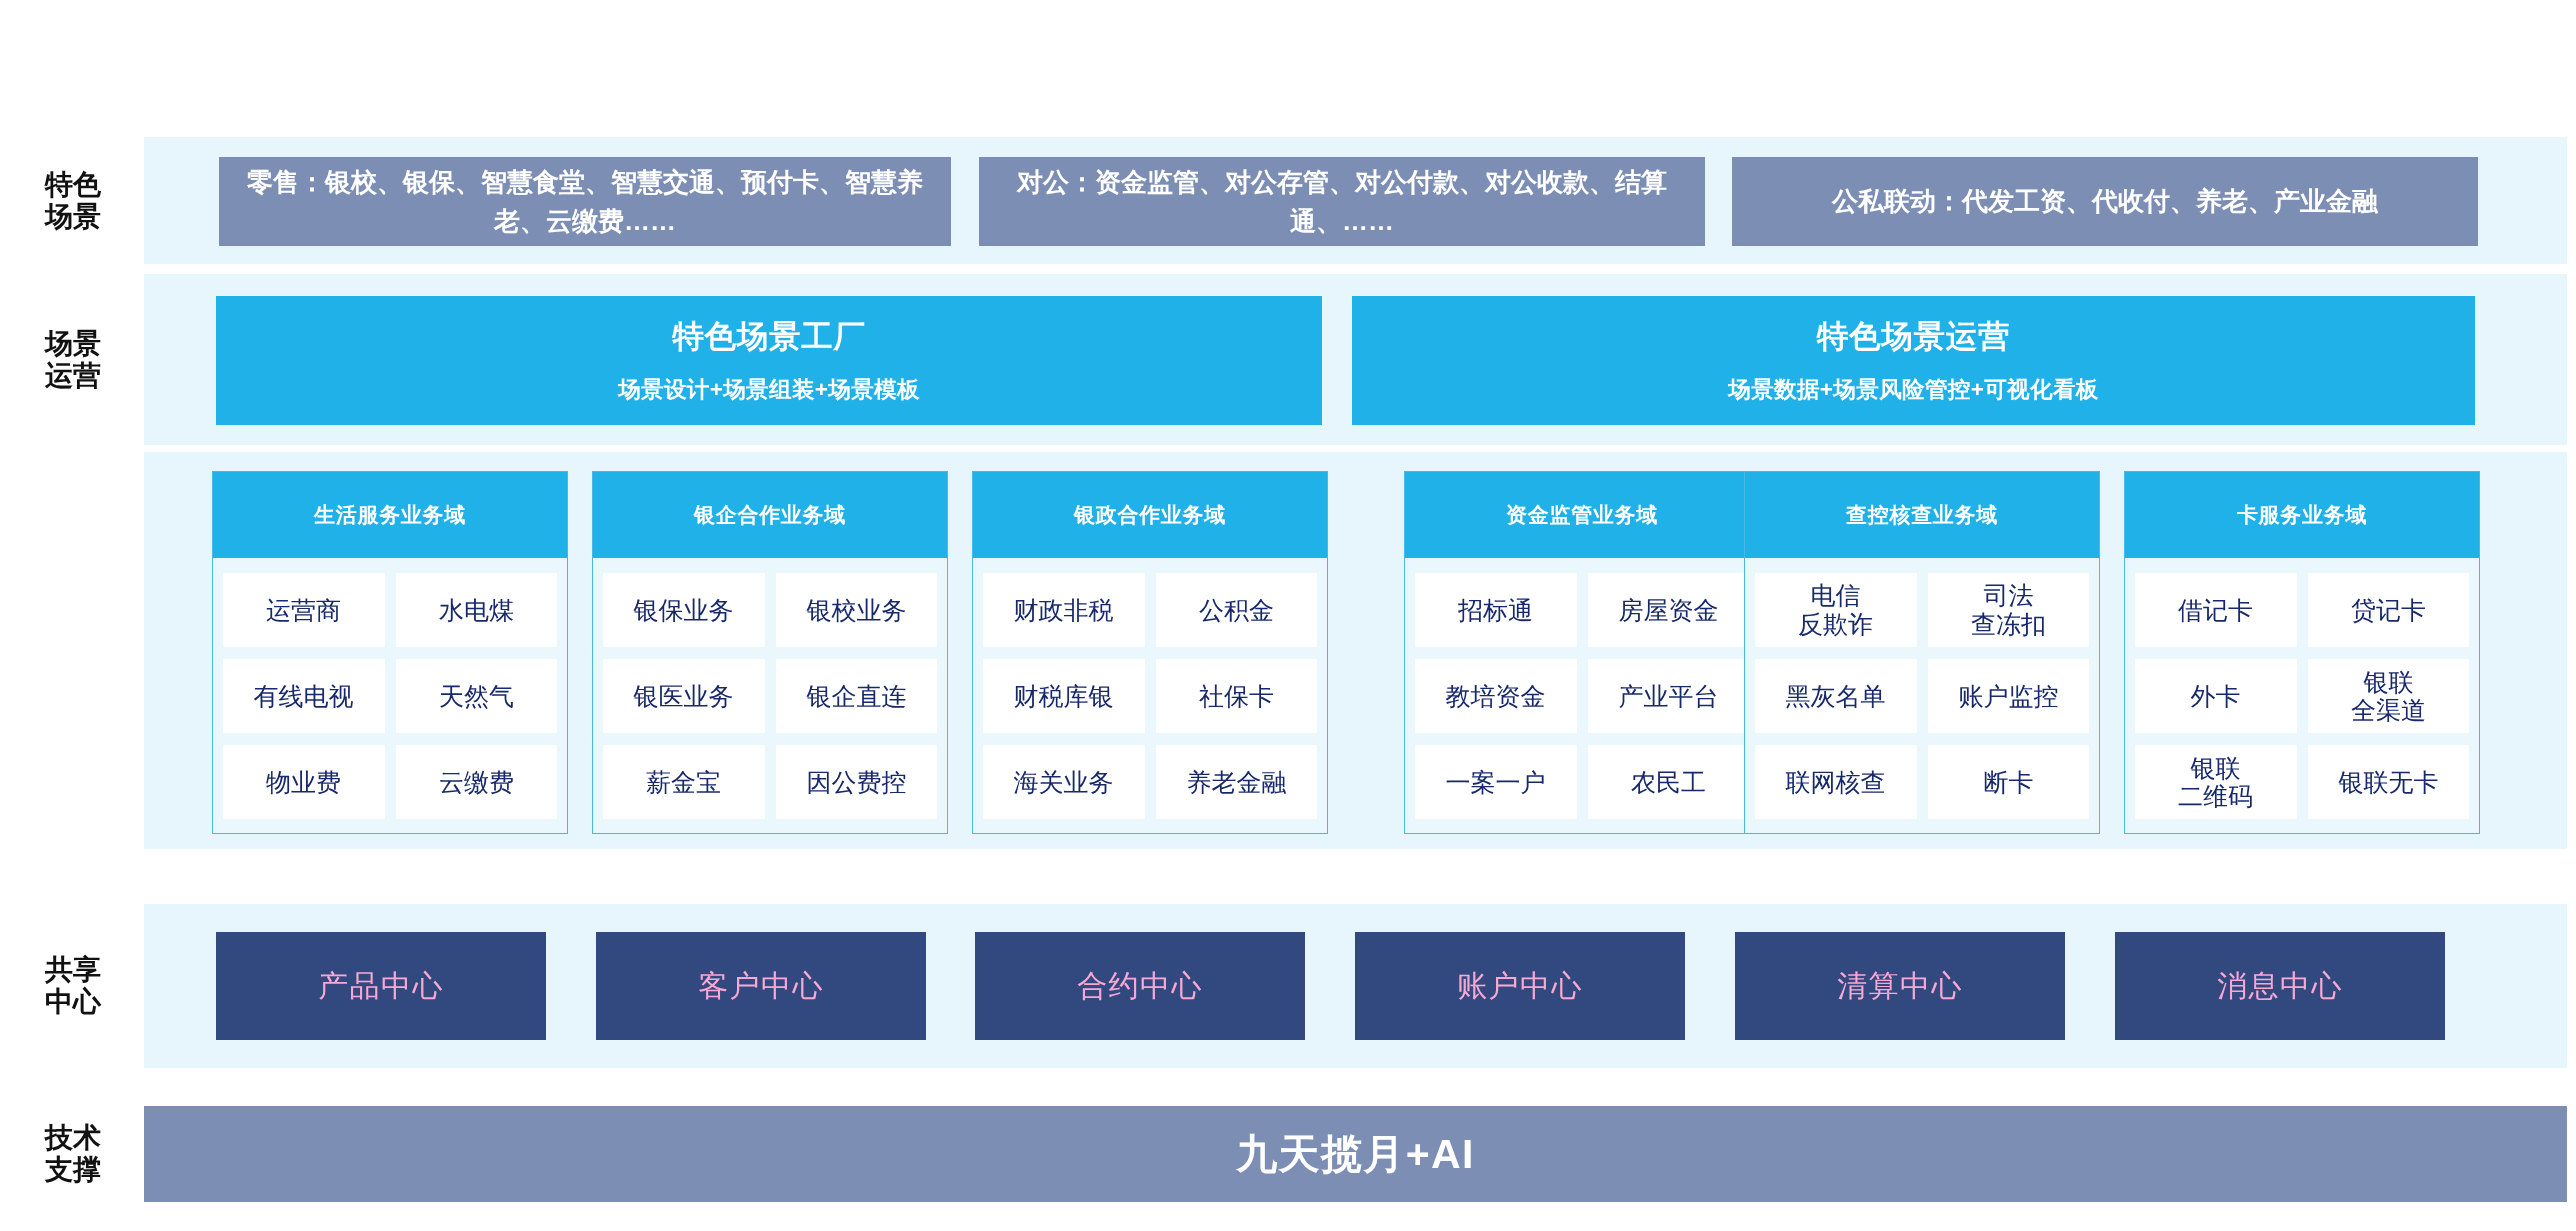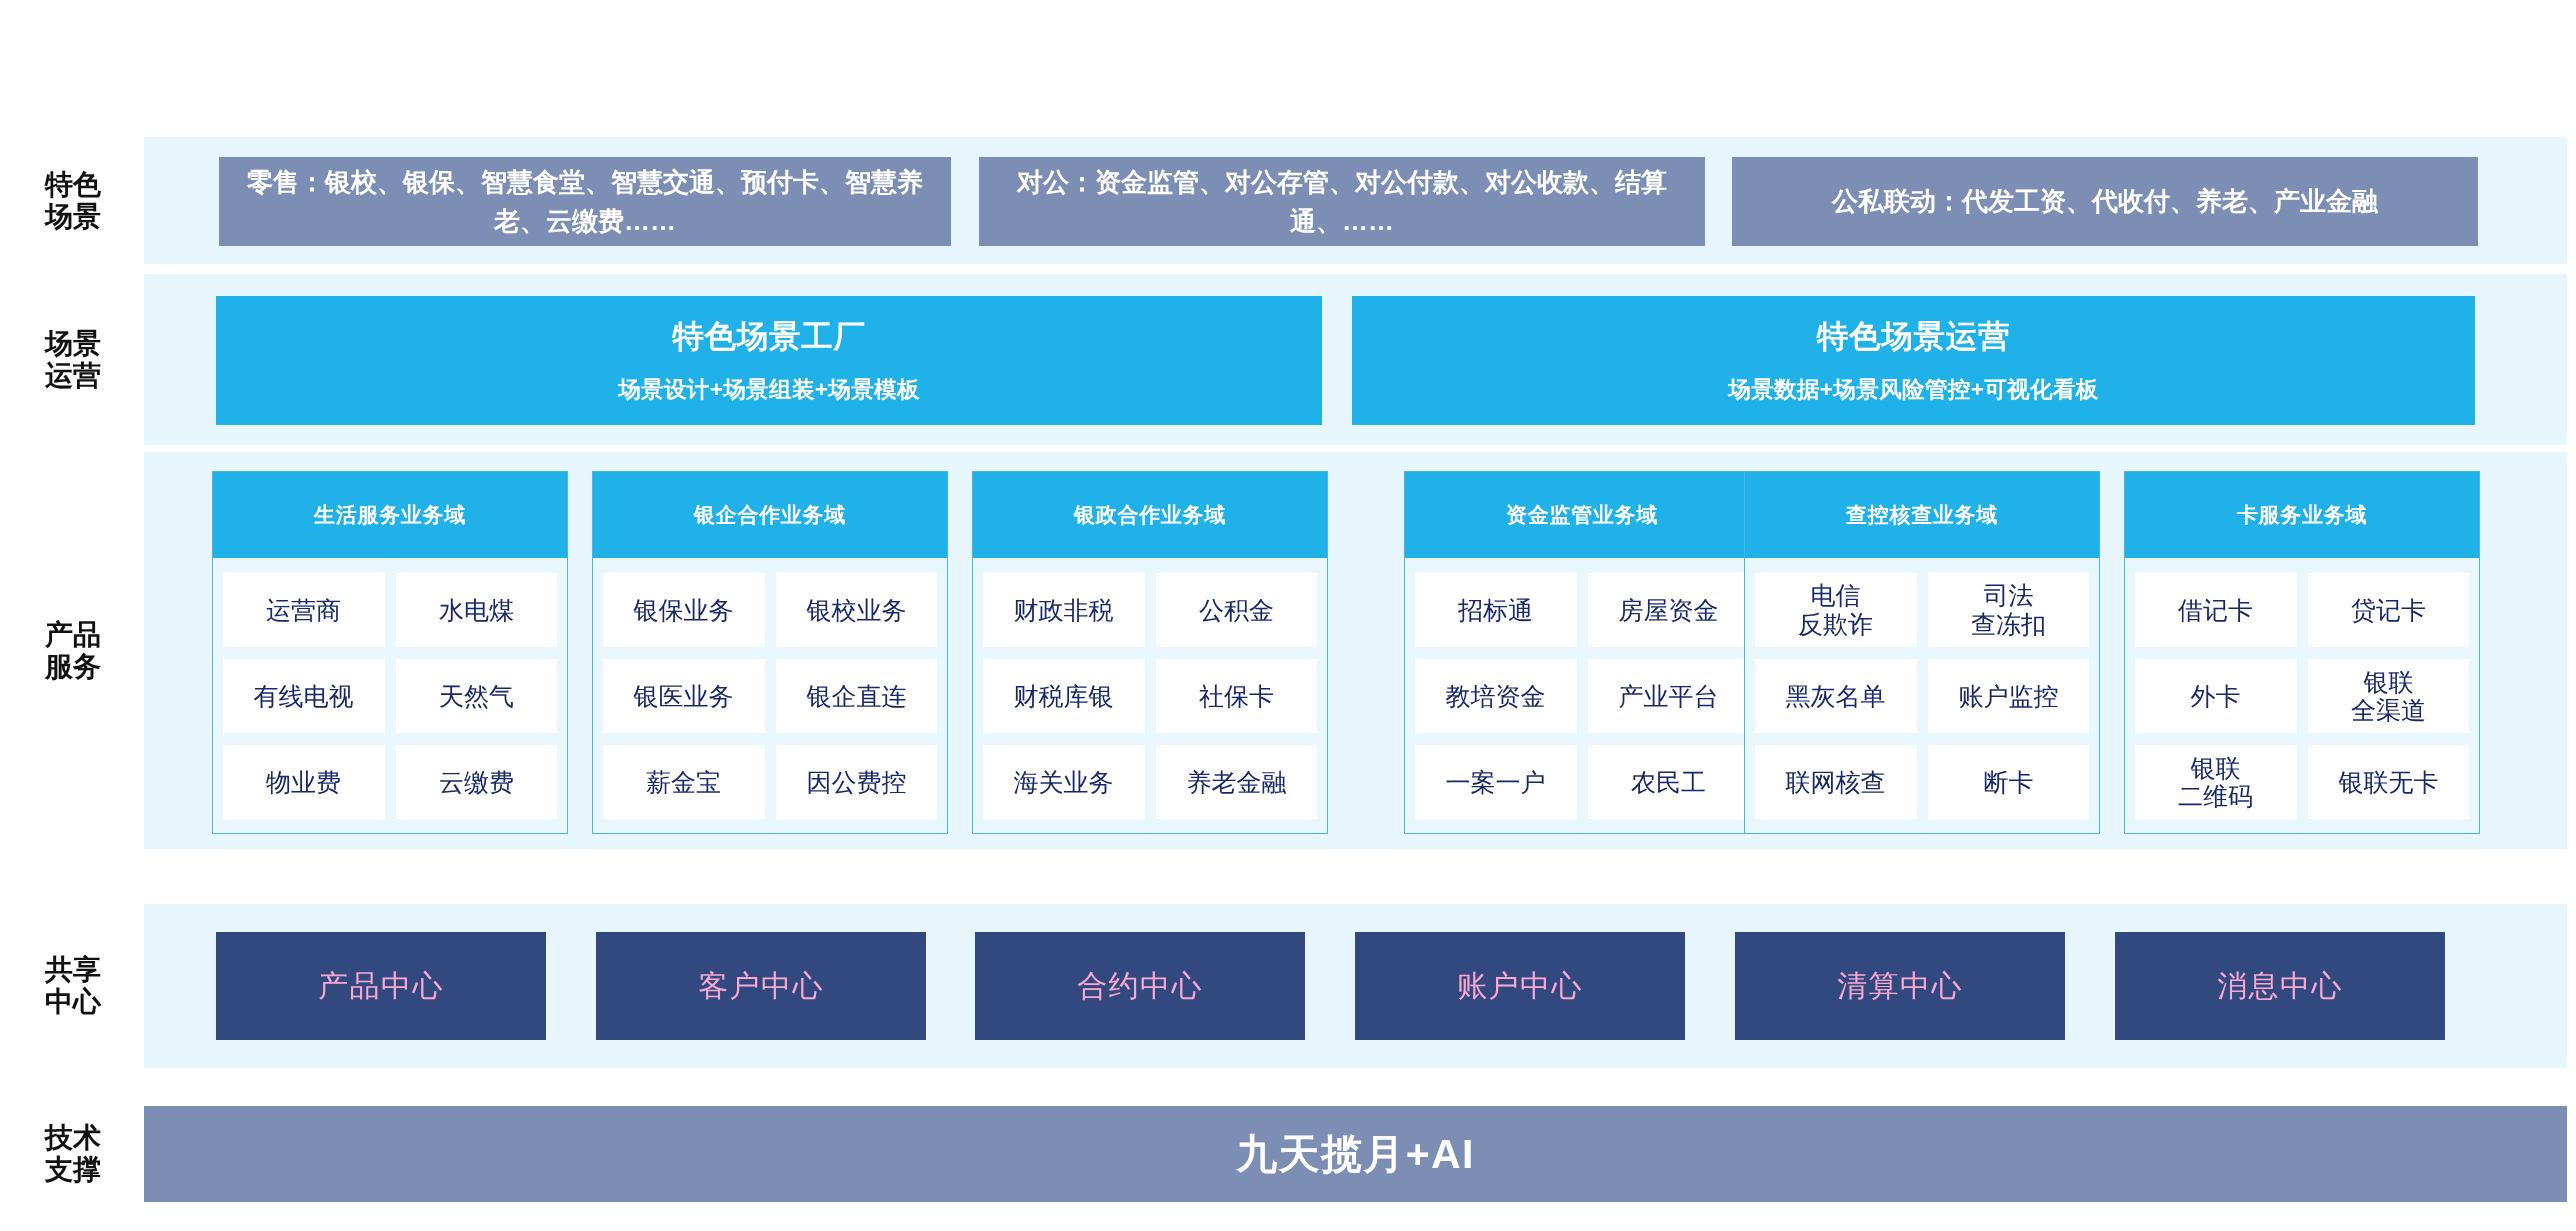--- a/index.html
+++ b/index.html
@@ -167,24 +167,20 @@
 
   <div class="ops-box" style="left:216px;top:296px;width:1106px;height:129px;">
     <div class="ops-title">特色场景工厂</div>
     <div class="ops-sub">场景设计+场景组装+场景模板</div>
   </div>
   <div class="ops-box" style="left:1352px;top:296px;width:1123px;height:129px;">
     <div class="ops-title">特色场景运营</div>
     <div class="ops-sub">场景数据+场景风险管控+可视化看板</div>
   </div>
 
-  <div class="row-label" style="top:452px;height:397px;">
-    <span>产品</span>
-    <span>服务</span>
-  </div>
   <div class="band" style="top:452px;height:397px;"></div>
 
   <div class="domain-card" style="left:212px;">
     <div class="domain-head">生活服务业务域</div>
     <div class="domain-grid">
       <div class="domain-cell">运营商</div>
       <div class="domain-cell">水电煤</div>
       <div class="domain-cell">有线电视</div>
       <div class="domain-cell">天然气</div>
       <div class="domain-cell">物业费</div>

